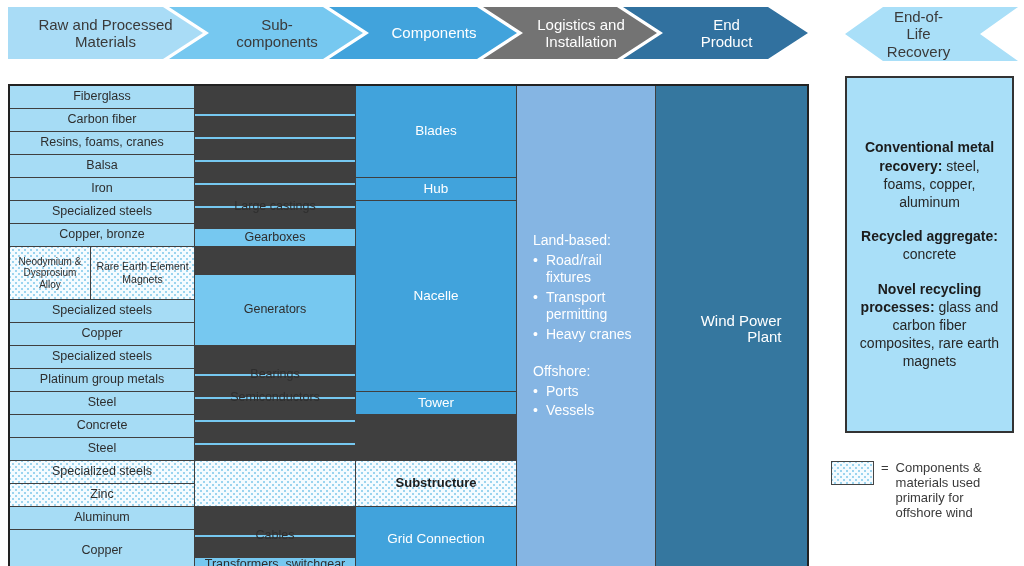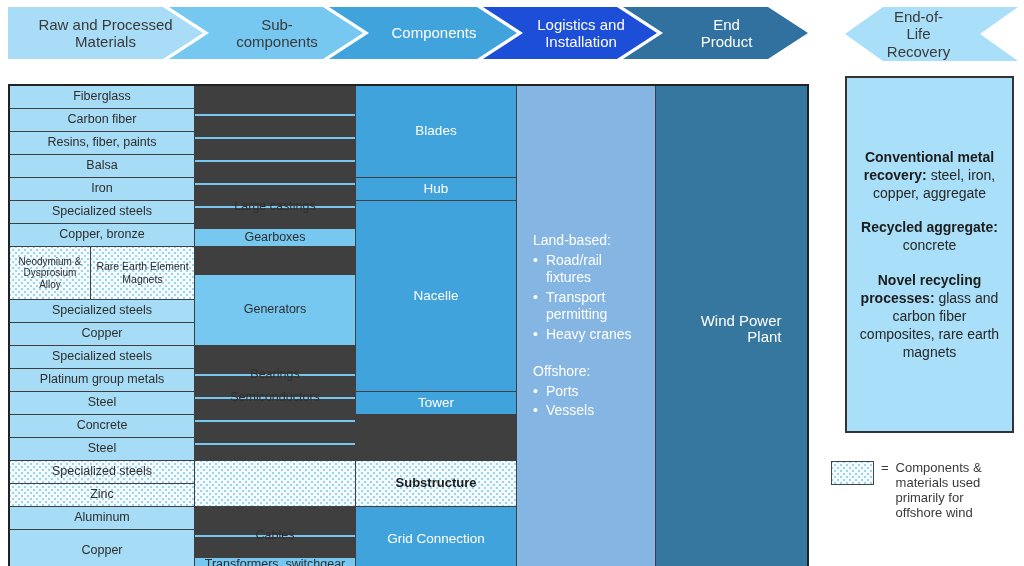--- a/index.html
+++ b/index.html
@@ -8,21 +8,21 @@
 
   
   .arrow { position:absolute; top:7px; height:52px; display:flex; align-items:center; justify-content:center; text-align:center; font-size:15px; line-height:1.15; }
   .arrow .lbl { display:block; }
   .arw-tip   { clip-path: polygon(0 0, calc(100% - 40px) 0, 100% 50%, calc(100% - 40px) 100%, 0 100%); }
   .arw-notch { clip-path: polygon(0 0, calc(100% - 40px) 0, 100% 50%, calc(100% - 40px) 100%, 0 100%, 40px 50%); padding-left:22px; }
   .arw-eol   { clip-path: polygon(38px 0, 100% 0, calc(100% - 38px) 50%, 100% 100%, 38px 100%, 0 50%); padding-right:26px; }
   .a1 { left:8px;   width:195px; background:#a9dcf6; color:#3a3a3a; }
   .a2 { left:169px; width:194px; background:#76c8f0; color:#3a3a3a; }
   .a3 { left:329px; width:188px; background:#41a3dc; color:#ffffff; }
-  .a4 { left:483px; width:174px; background:#1d4ed8; color:#ffffff; }
+  .a4 { left:483px; width:174px; background:#737373; color:#ffffff; }
   .a5 { left:623px; width:185px; background:#31719f; color:#ffffff; }
   .a1 .lbl { width:160px; }
   .a2 .lbl { width:112px; }
   .a4 .lbl { width:108px; }
   .a5 .lbl { width:70px; }
   .eol-arrow { left:845px; width:173px; top:7px; height:54px; background:#a9dff8; color:#3a3a3a; }
   .eol-arrow .lbl { white-space:pre-line; }
 
   
   .chain-table {
@@ -88,21 +88,21 @@
   <div class="arrow eol-arrow arw-eol">
     <span class="lbl">End-of-
 Life
 Recovery</span>
   </div>
 
   <div class="chain-table">
 
     <div class="cell c-light" style="grid-area:1/1/2/3">Fiberglass</div>
     <div class="cell c-light" style="grid-area:2/1/3/3">Carbon fiber</div>
-    <div class="cell c-light" style="grid-area:3/1/4/3">Resins, fiber, paints</div>
+    <div class="cell c-light" style="grid-area:3/1/4/3">Resins, foams, cranes</div>
     <div class="cell c-light" style="grid-area:4/1/5/3">Balsa</div>
     <div class="cell c-light" style="grid-area:5/1/6/3">Iron</div>
     <div class="cell c-light" style="grid-area:6/1/7/3">Specialized steels</div>
     <div class="cell c-light" style="grid-area:7/1/8/3">Copper, bronze</div>
     <div class="cell c-dot tiny" style="grid-area:8/1/9/2">Neodymium &amp; Dysprosium Alloy</div>
     <div class="cell c-dot small" style="grid-area:8/2/9/3">Rare Earth Element Magnets</div>
     <div class="cell c-light" style="grid-area:9/1/10/3">Specialized steels</div>
     <div class="cell c-light" style="grid-area:10/1/11/3">Copper</div>
     <div class="cell c-light" style="grid-area:11/1/12/3">Specialized steels</div>
     <div class="cell c-light" style="grid-area:12/1/13/3">Platinum group metals</div>
@@ -166,21 +166,21 @@
     </div>
 
     <div class="cell c-end" style="grid-area:1/6/20/7">
       <span class="end-lbl">Wind Power Plant</span>
     </div>
   </div>
 
   <div class="recovery-box">
     <p>
       <strong>Conventional metal recovery:</strong>
-      <span>steel, iron, copper, aggregate</span>
+      <span>steel, foams, copper, aluminum</span>
     </p>
     <p>
       <strong>Recycled aggregate:</strong>
       <span>concrete</span>
     </p>
     <p>
       <strong>Novel recycling processes:</strong>
       <span>glass and carbon fiber composites, rare earth magnets</span>
     </p>
   </div>

